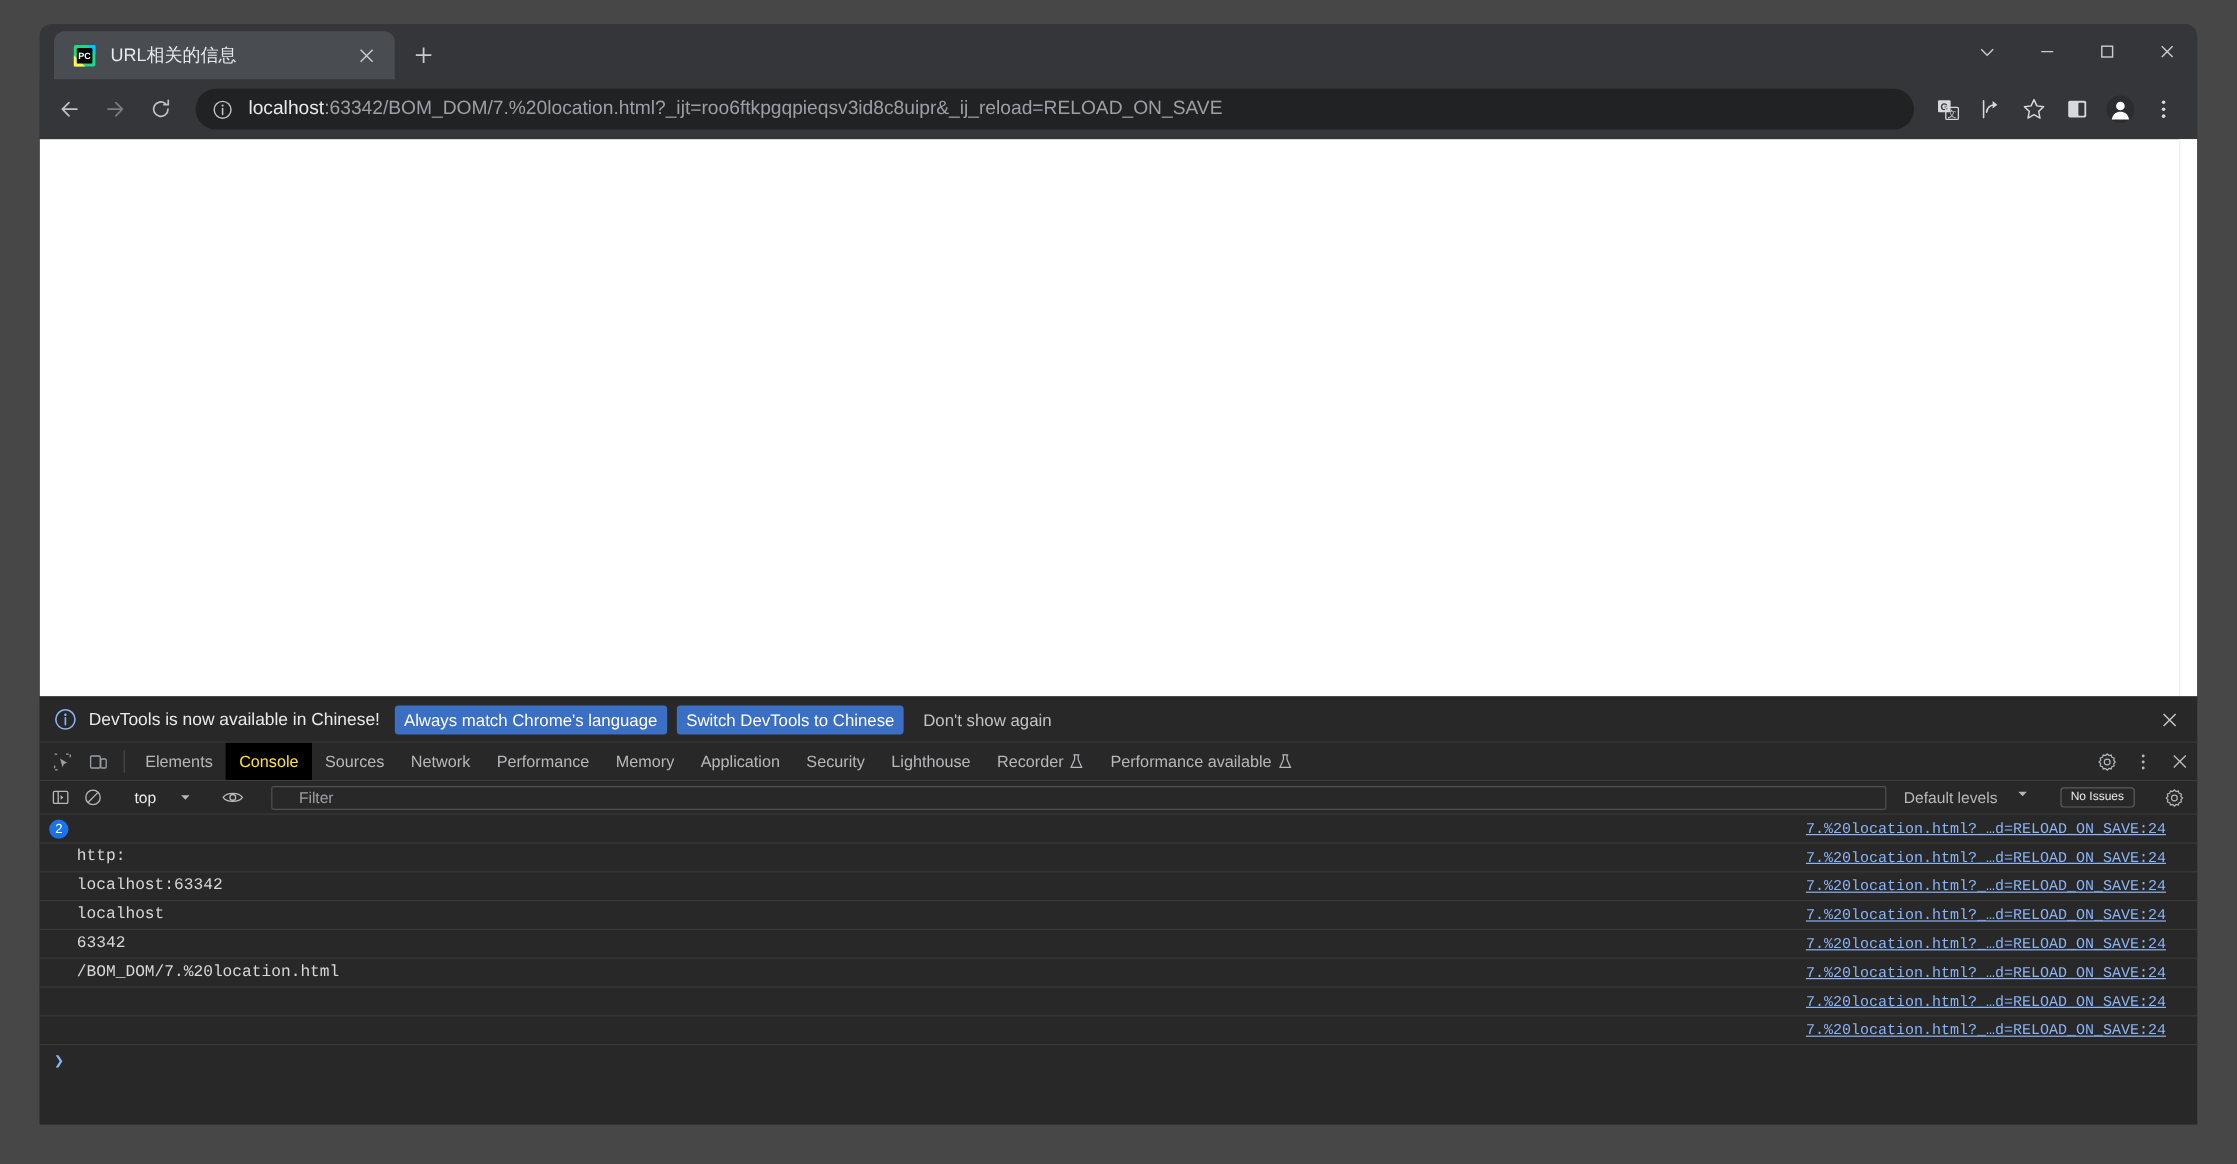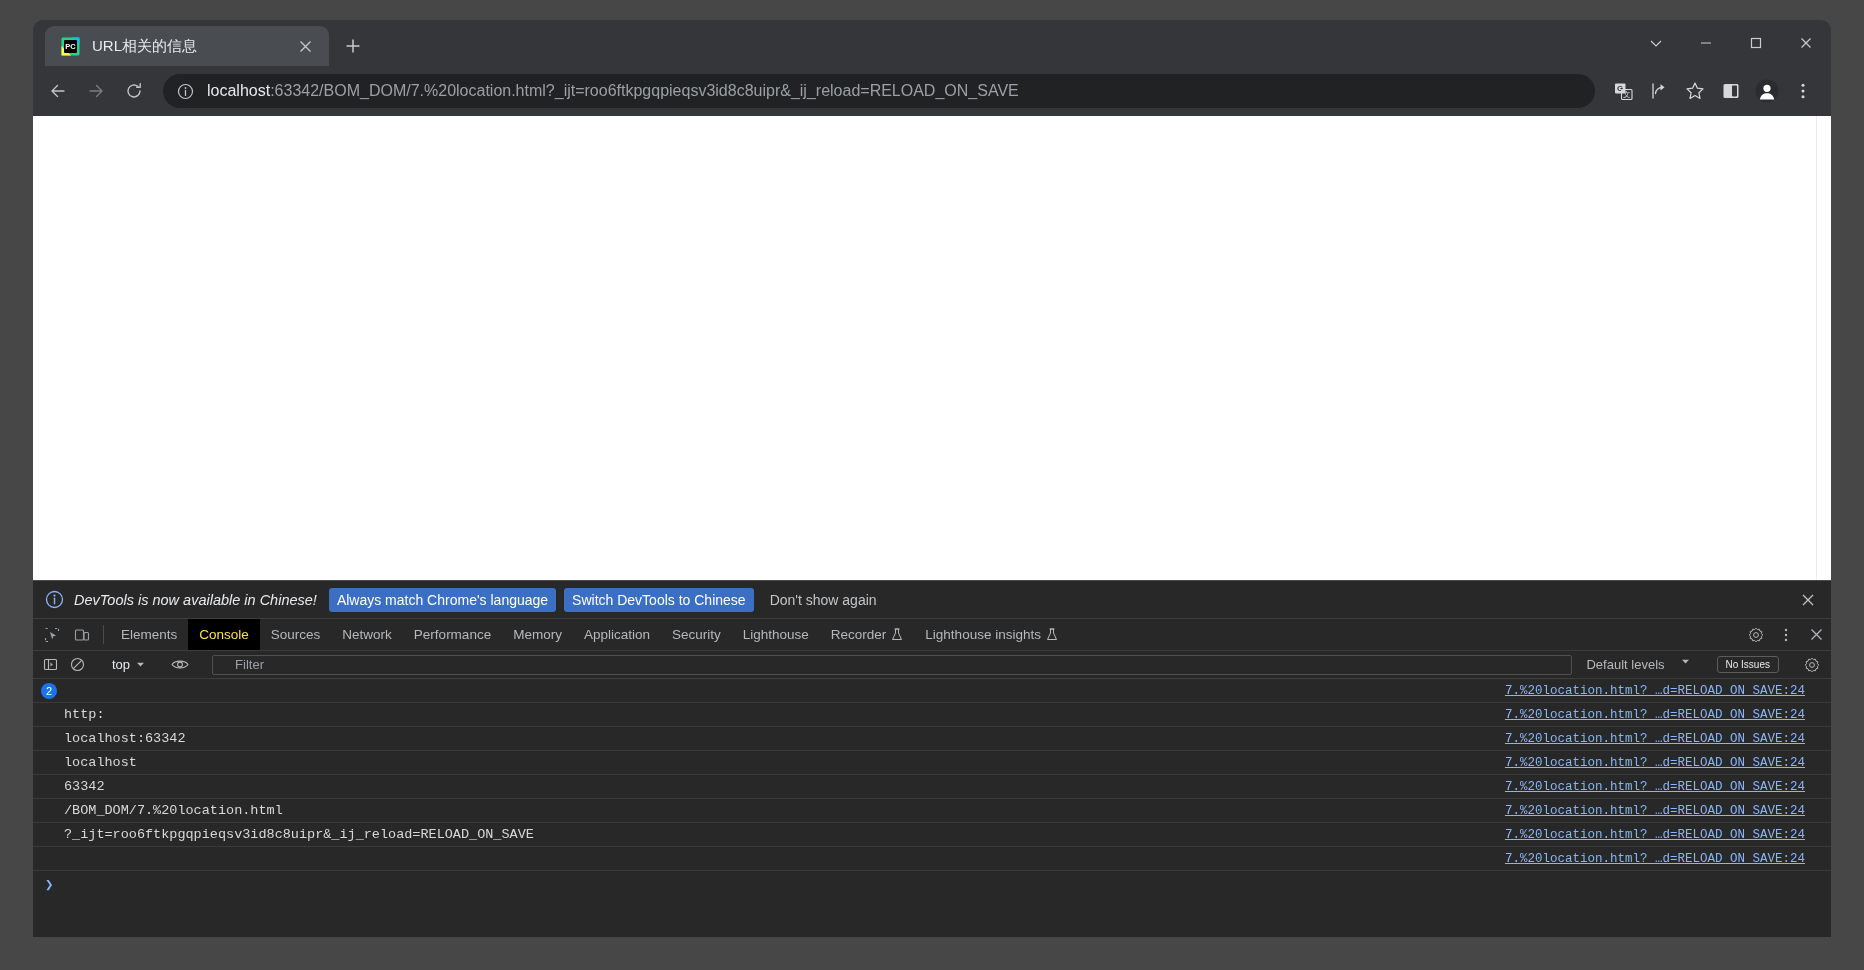--- a/index.html
+++ b/index.html
@@ -172,21 +172,20 @@
   #infobar-icon {
     flex: 0 0 auto;
     margin-right: 10px;
     display: flex; align-items: center;
   }
   #infobar-text {
     color: #e8eaed;
     font-size: 14.5px;
     margin-right: 12px;
     white-space: nowrap;
-    font-style: italic;
   }
   .infobar-btn {
     height: 24px;
     border-radius: 3px;
     font-size: 14px;
     padding: 0 8px;
     display: flex; align-items: center;
     margin-right: 8px;
     white-space: nowrap;
   }
@@ -253,21 +252,21 @@
     padding: 0 6px 0 4px;
     flex: 0 0 auto;
   }
   .ct-btn {
     width: 27px; height: 24px;
     display: flex; align-items: center; justify-content: center;
     color: #b6b8bb;
     flex: 0 0 auto;
   }
   #console-context {
-    display: flex; align-items: center; gap: 6px;
+    display: flex; align-items: center; gap: 20px;
     color: #e8eaed;
     font-size: 13px;
     padding: 0 8px;
     flex: 0 0 auto;
   }
   #console-filter {
     flex: 1 1 auto;
     height: 20px;
     background: transparent;
     border: 1px solid #4f5052;
@@ -553,21 +552,21 @@
           <div class="dt-tab">
             <span>Lighthouse</span>
           </div>
           <div class="dt-tab">
             <span>Recorder</span>
             <svg width="12" height="13" viewBox="0 0 12 13">
               <path d="M4.5 1 V5 L1.5 11.5 H10.5 L7.5 5 V1 Z M3.5 1 H8.5" stroke="#b6b8bb" stroke-width="1" fill="none" stroke-linejoin="round"></path>
             </svg>
           </div>
           <div class="dt-tab">
-            <span>Lighthouse insights</span>
+            <span>Performance available</span>
             <svg width="12" height="13" viewBox="0 0 12 13">
               <path d="M4.5 1 V5 L1.5 11.5 H10.5 L7.5 5 V1 Z M3.5 1 H8.5" stroke="#b6b8bb" stroke-width="1" fill="none" stroke-linejoin="round"></path>
             </svg>
           </div>
         </div>
       <div id="devtools-tabbar-right">
         <div class="dt-sep"></div>
         <div class="dt-tool-btn">
           <svg width="16" height="16" viewBox="0 0 16 16">
             <path d="M8 1.2 L9.4 2.6 L11.3 2.2 L11.9 4.1 L13.8 4.7 L13.4 6.6 L14.8 8 L13.4 9.4 L13.8 11.3 L11.9 11.9 L11.3 13.8 L9.4 13.4 L8 14.8 L6.6 13.4 L4.7 13.8 L4.1 11.9 L2.2 11.3 L2.6 9.4 L1.2 8 L2.6 6.6 L2.2 4.7 L4.1 4.1 L4.7 2.2 L6.6 2.6 Z" stroke="#b6b8bb" stroke-width="1" fill="none"></path>
@@ -662,21 +661,20 @@
             <span class="row-text">63342</span>
             <span class="row-source">7.%20location.html?_…d=RELOAD_ON_SAVE:24</span>
           </div>
           <div class="console-row">
             <span class="row-badge hidden"></span>
             <span class="row-text">/BOM_DOM/7.%20location.html</span>
             <span class="row-source">7.%20location.html?_…d=RELOAD_ON_SAVE:24</span>
           </div>
           <div class="console-row">
             <span class="row-badge hidden"></span>
-            <span class="row-text">?_ijt=roo6ftkpgqpieqsv3id8c8uipr&amp;_ij_reload=RELOAD_ON_SAVE</span>
             <span class="row-source">7.%20location.html?_…d=RELOAD_ON_SAVE:24</span>
           </div>
           <div class="console-row empty">
             <span class="row-badge hidden"></span>
             <span class="row-text"></span>
             <span class="row-source">7.%20location.html?_…d=RELOAD_ON_SAVE:24</span>
           </div>
         </div>
       <div id="console-prompt">
         <span>❯</span>

